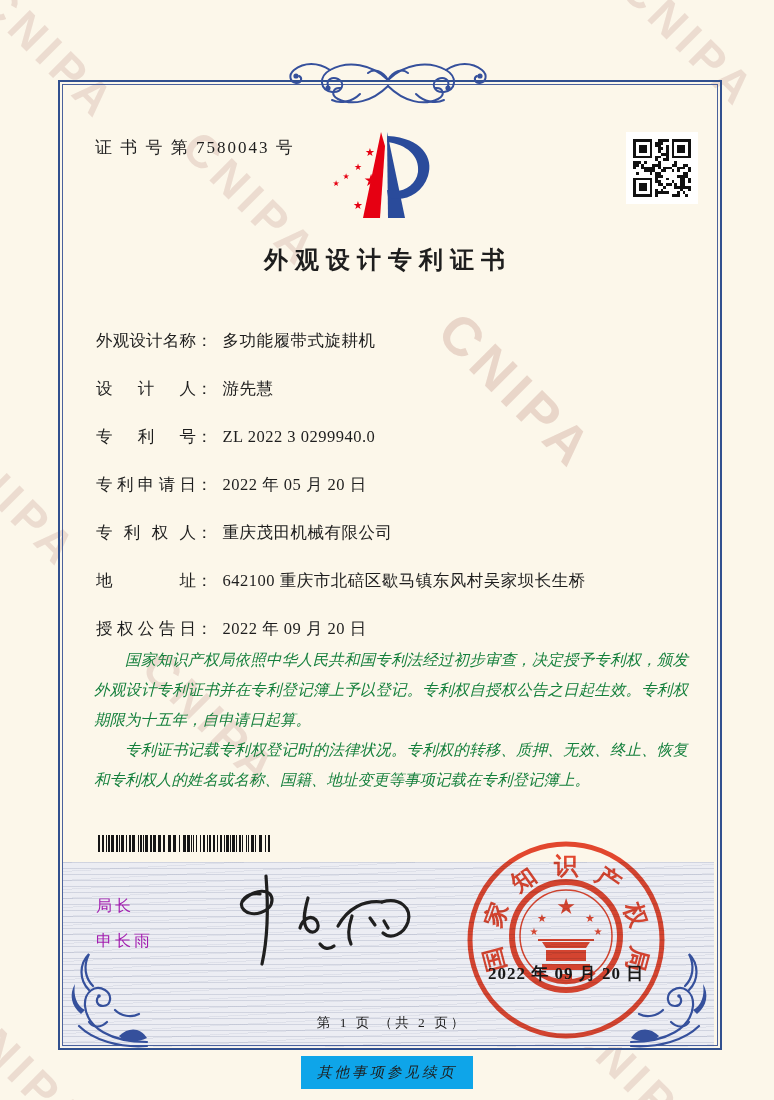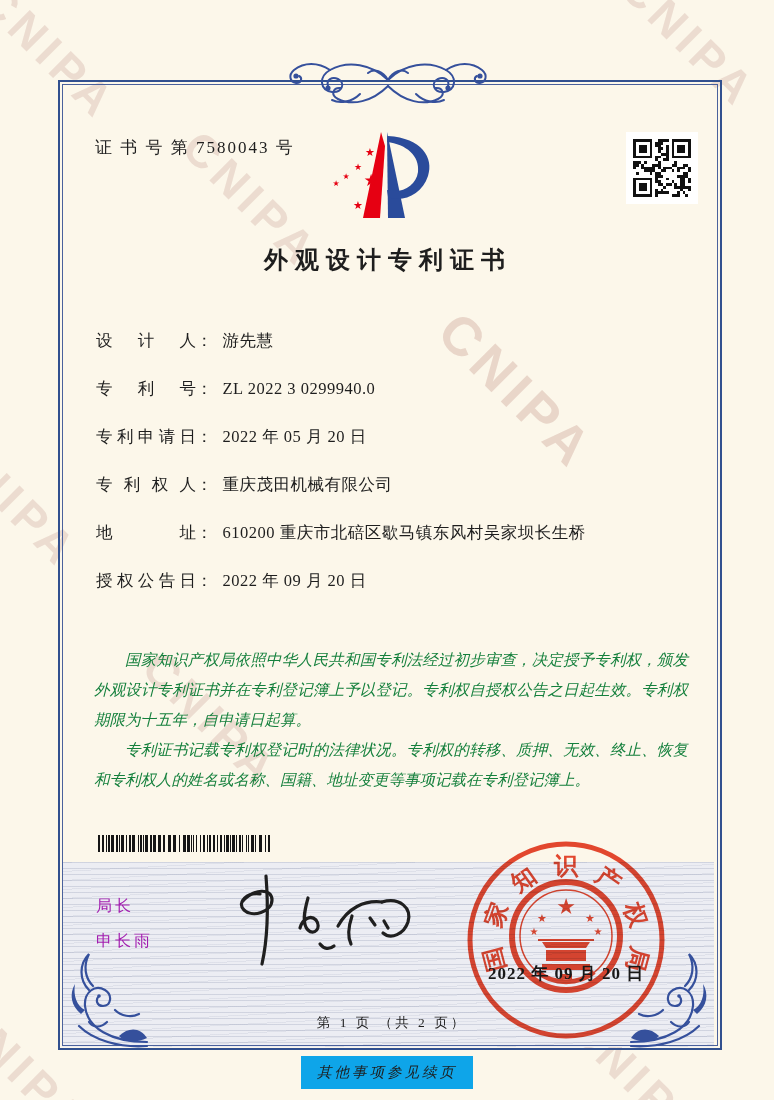--- a/index.html
+++ b/index.html
@@ -271,33 +271,36 @@
         <rect x="0" y="42" width="21" height="21" fill="#111"></rect>
         <rect x="3" y="45" width="15" height="15" fill="#fff"></rect>
         <rect x="6" y="48" width="9" height="9" fill="#111"></rect>
       </svg>
   </div>
 
   <div class="title">外观设计专利证书</div>
 
   <div class="fields">
     <div class="row">
+      <span class="lbl">外观设计名称</span>：<span class="val">多功能履带式旋耕机</span>
+    </div>
+    <div class="row">
       <span class="lbl">设　计　人</span>：<span class="val">游先慧</span>
     </div>
     <div class="row">
       <span class="lbl">专　利　号</span>：<span class="val">ZL 2022 3 0299940.0</span>
     </div>
     <div class="row">
       <span class="lbl">专利申请日</span>：<span class="val">2022 年 05 月 20 日</span>
     </div>
     <div class="row">
       <span class="lbl">专 利 权 人</span>：<span class="val">重庆茂田机械有限公司</span>
     </div>
     <div class="row">
-      <span class="lbl">地　　　址</span>：<span class="val">610200 重庆市北碚区歇马镇东风村吴家坝长生桥</span>
+      <span class="lbl">地　　　址</span>：<span class="val">642100 重庆市北碚区歇马镇东风村吴家坝长生桥</span>
     </div>
     <div class="row" style="position:relative;">
       <span>
         <span class="lbl">授权公告日</span>：<span class="val">2022 年 09 月 20 日</span>
       </span>
     </div>
   </div>
 
   <div class="body-text">
     <p>国家知识产权局依照中华人民共和国专利法经过初步审查，决定授予专利权，颁发外观设计专利证书并在专利登记簿上予以登记。专利权自授权公告之日起生效。专利权期限为十五年，自申请日起算。</p>

